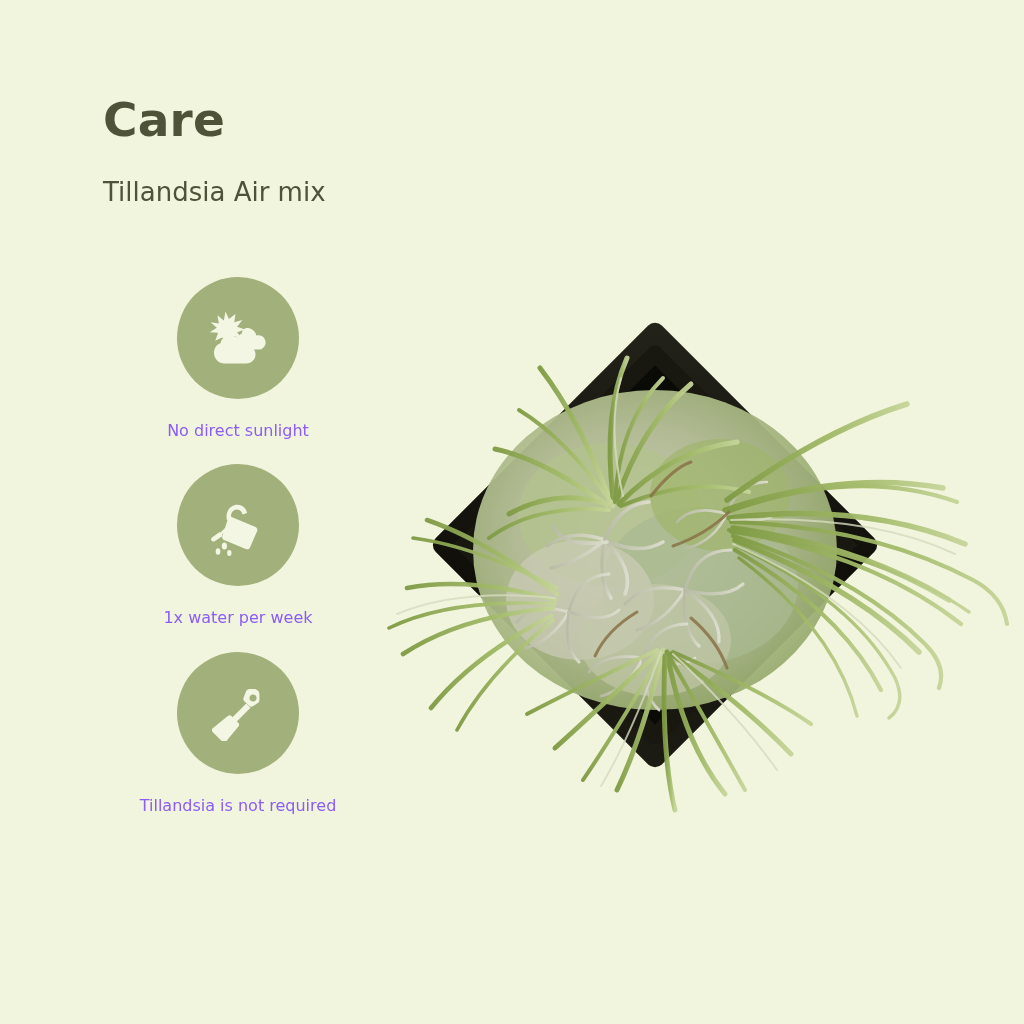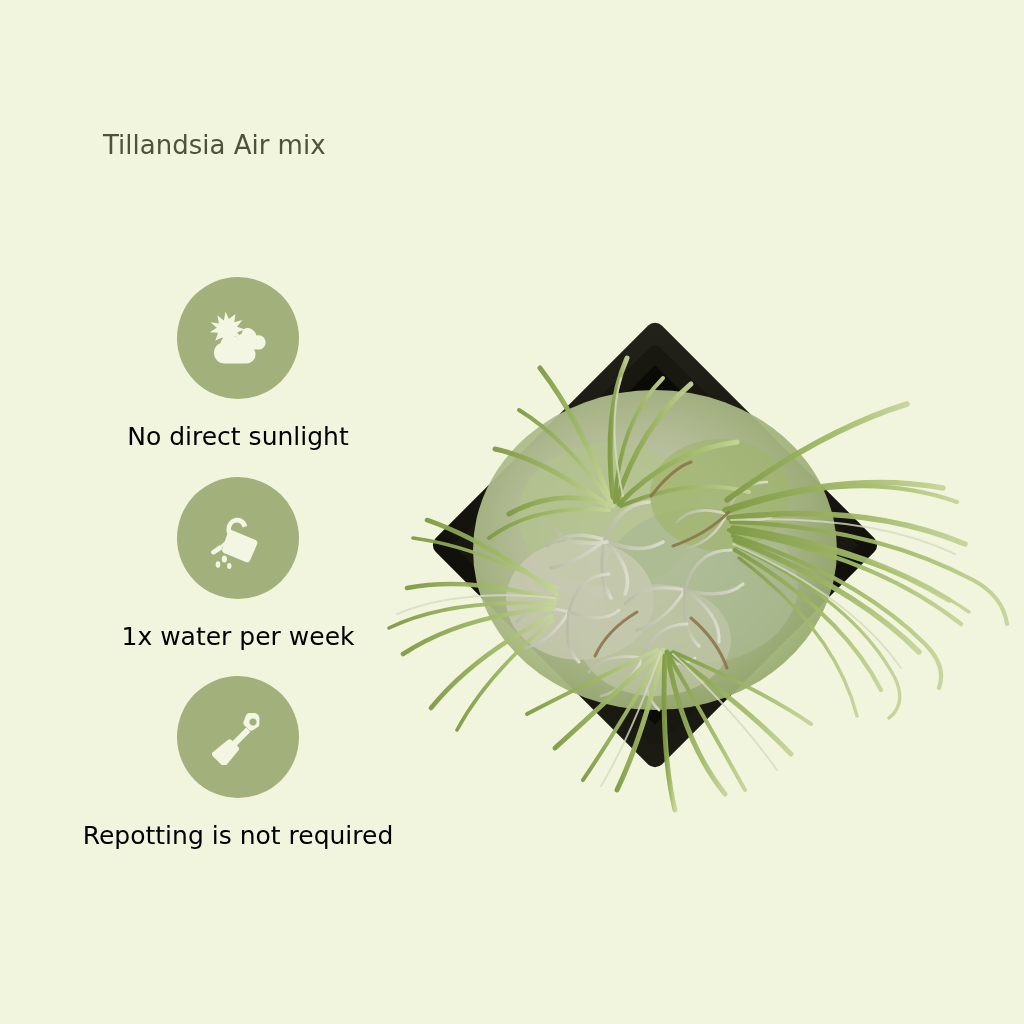--- a/index.html
+++ b/index.html
@@ -74,24 +74,24 @@
     justify-content: center;
   }
   .care-icon-circle svg {
     display: block;
   }
   .care-label {
     margin: 0;
     padding-top: 21px;
     text-align: center;
     font-family: "DejaVu Sans", "Liberation Sans", sans-serif;
-    font-size: 25px;
+    font-size: 16px;
     font-weight: 400;
     line-height: 1.34;
-    color: #000000;
+    color: #8b5cf6;
     width: 330px;
     margin-left: auto;
     margin-right: auto;
   }
 
   
   .plant-figure {
     position: absolute;
     left: 355px;
     top: 300px;
@@ -112,20 +112,21 @@
     clip: rect(0 0 0 0);
     white-space: nowrap;
   }
 </style>
 </head>
 <body>
 
 <div class="poster">
 
   <div class="header">
+    <h1 class="poster-title">Care</h1>
     <h2 class="poster-subtitle">Tillandsia Air mix</h2>
   </div>
 
   <div class="care-list">
 
     <div class="care-item">
       <div class="care-icon-circle">
         <span>
           <svg width="66" height="56" viewBox="0 0 66 56" aria-hidden="true">
             <g fill="#f4f6e4">
@@ -176,21 +177,21 @@
 
               <path d="M44.0 4.0 c3.0 0 5.4 2.4 5.4 5.4 l0 5.8 c0 1.2-0.6 2.3-1.6 2.9 l-4.9 3.1 c-1.1 0.7-2.6 0.6-3.6-0.3 l-5.0-4.6 c-0.9-0.8-1.2-2.1-0.8-3.2 l2.2-6.1 c0.6-1.8 2.3-3.0 4.2-3.0 z M43.0 9.4 c-2.0 0-3.6 1.6-3.6 3.6 c0 2.0 1.6 3.6 3.6 3.6 c2.0 0 3.6-1.6 3.6-3.6 c0-2.0-1.6-3.6-3.6-3.6 z"></path>
 
               <path d="M36.2 18.4 l4.3 4.3 L24.1 39.2 l-4.3-4.3 z"></path>
 
               <path d="M21.4 31.0 l7.0 7.0 c0.9 0.9 1.0 2.3 0.2 3.3 L16.0 56.5 c-0.9 1.1-2.6 1.2-3.6 0.2 L2.6 46.9 c-1.0-1.0-0.9-2.7 0.2-3.6 L18.1 30.8 c1.0-0.8 2.4-0.7 3.3 0.2 z"></path>
             </g>
           </svg>
         </span>
       </div>
-      <p class="care-label">Repotting is not required</p>
+      <p class="care-label">Tillandsia is not required</p>
     </div>
 
   </div>
 
   <figure class="plant-figure" style="margin:0;">
     <svg viewBox="0 0 660 600" aria-hidden="true">
       <defs>
         <linearGradient id="trayGrad" x1="0" y1="0" x2="1" y2="1">
           <stop offset="0%" stop-color="#24231a"></stop>
           <stop offset="55%" stop-color="#100f0a"></stop>

